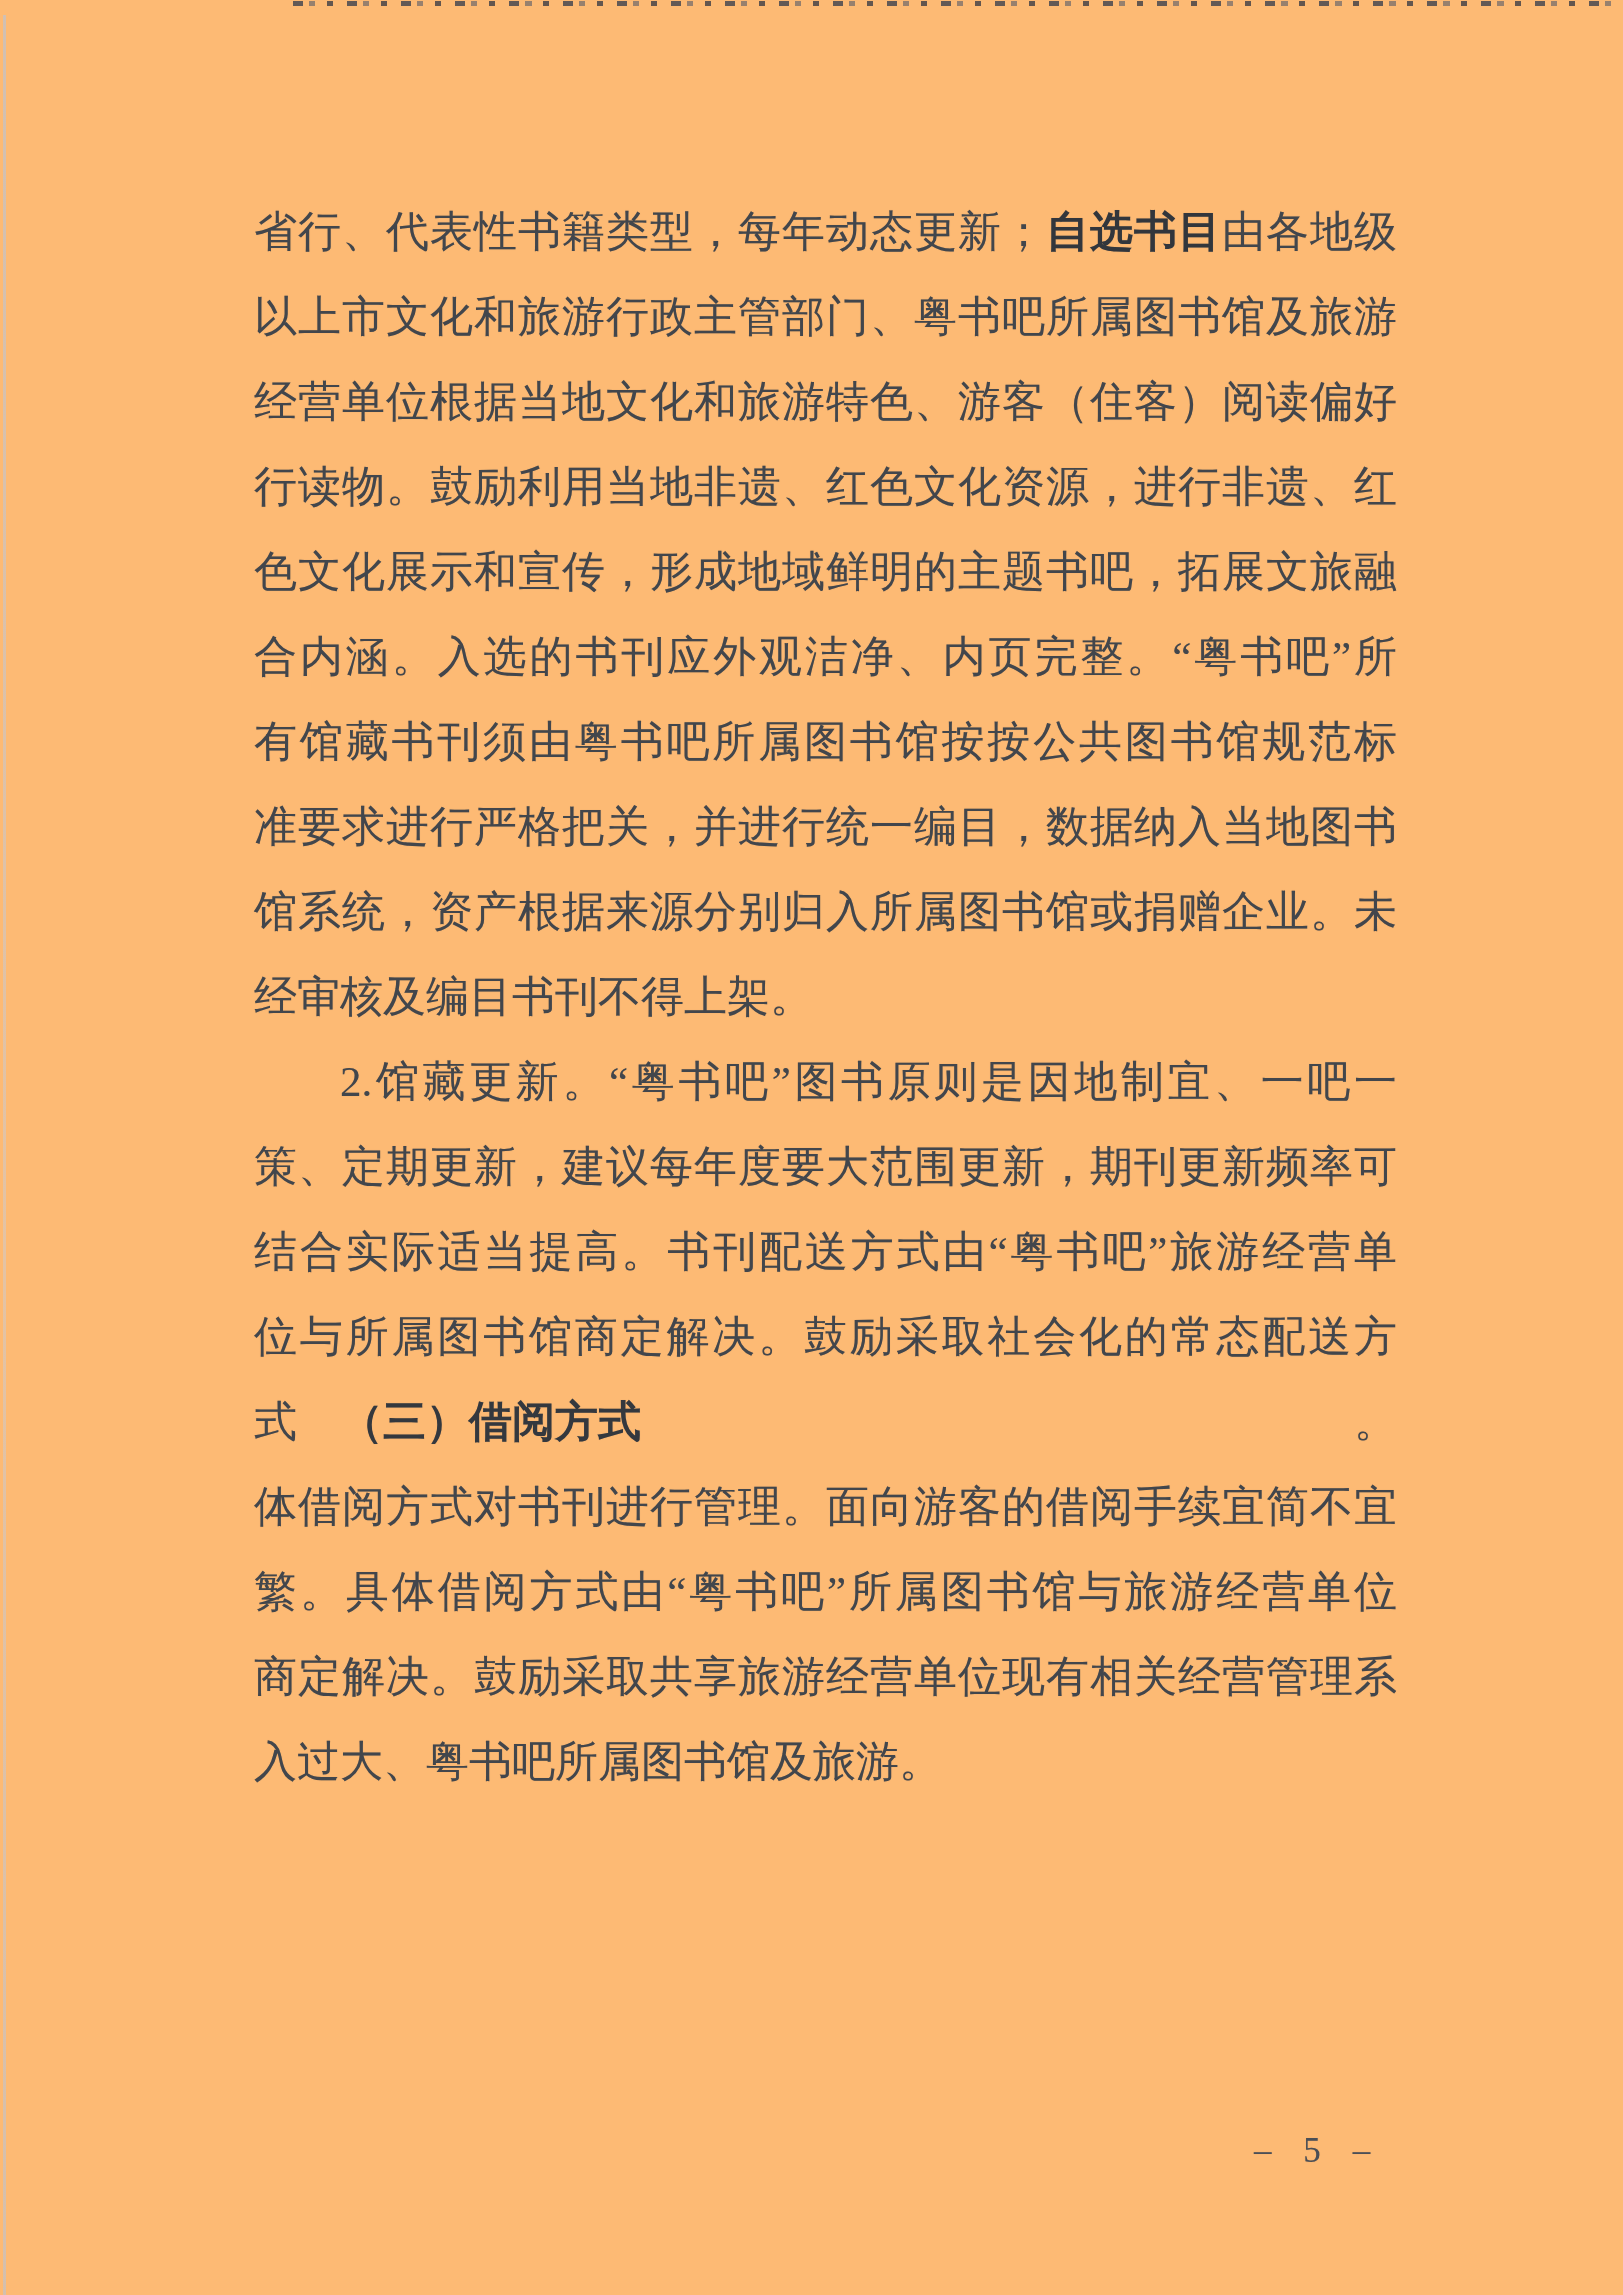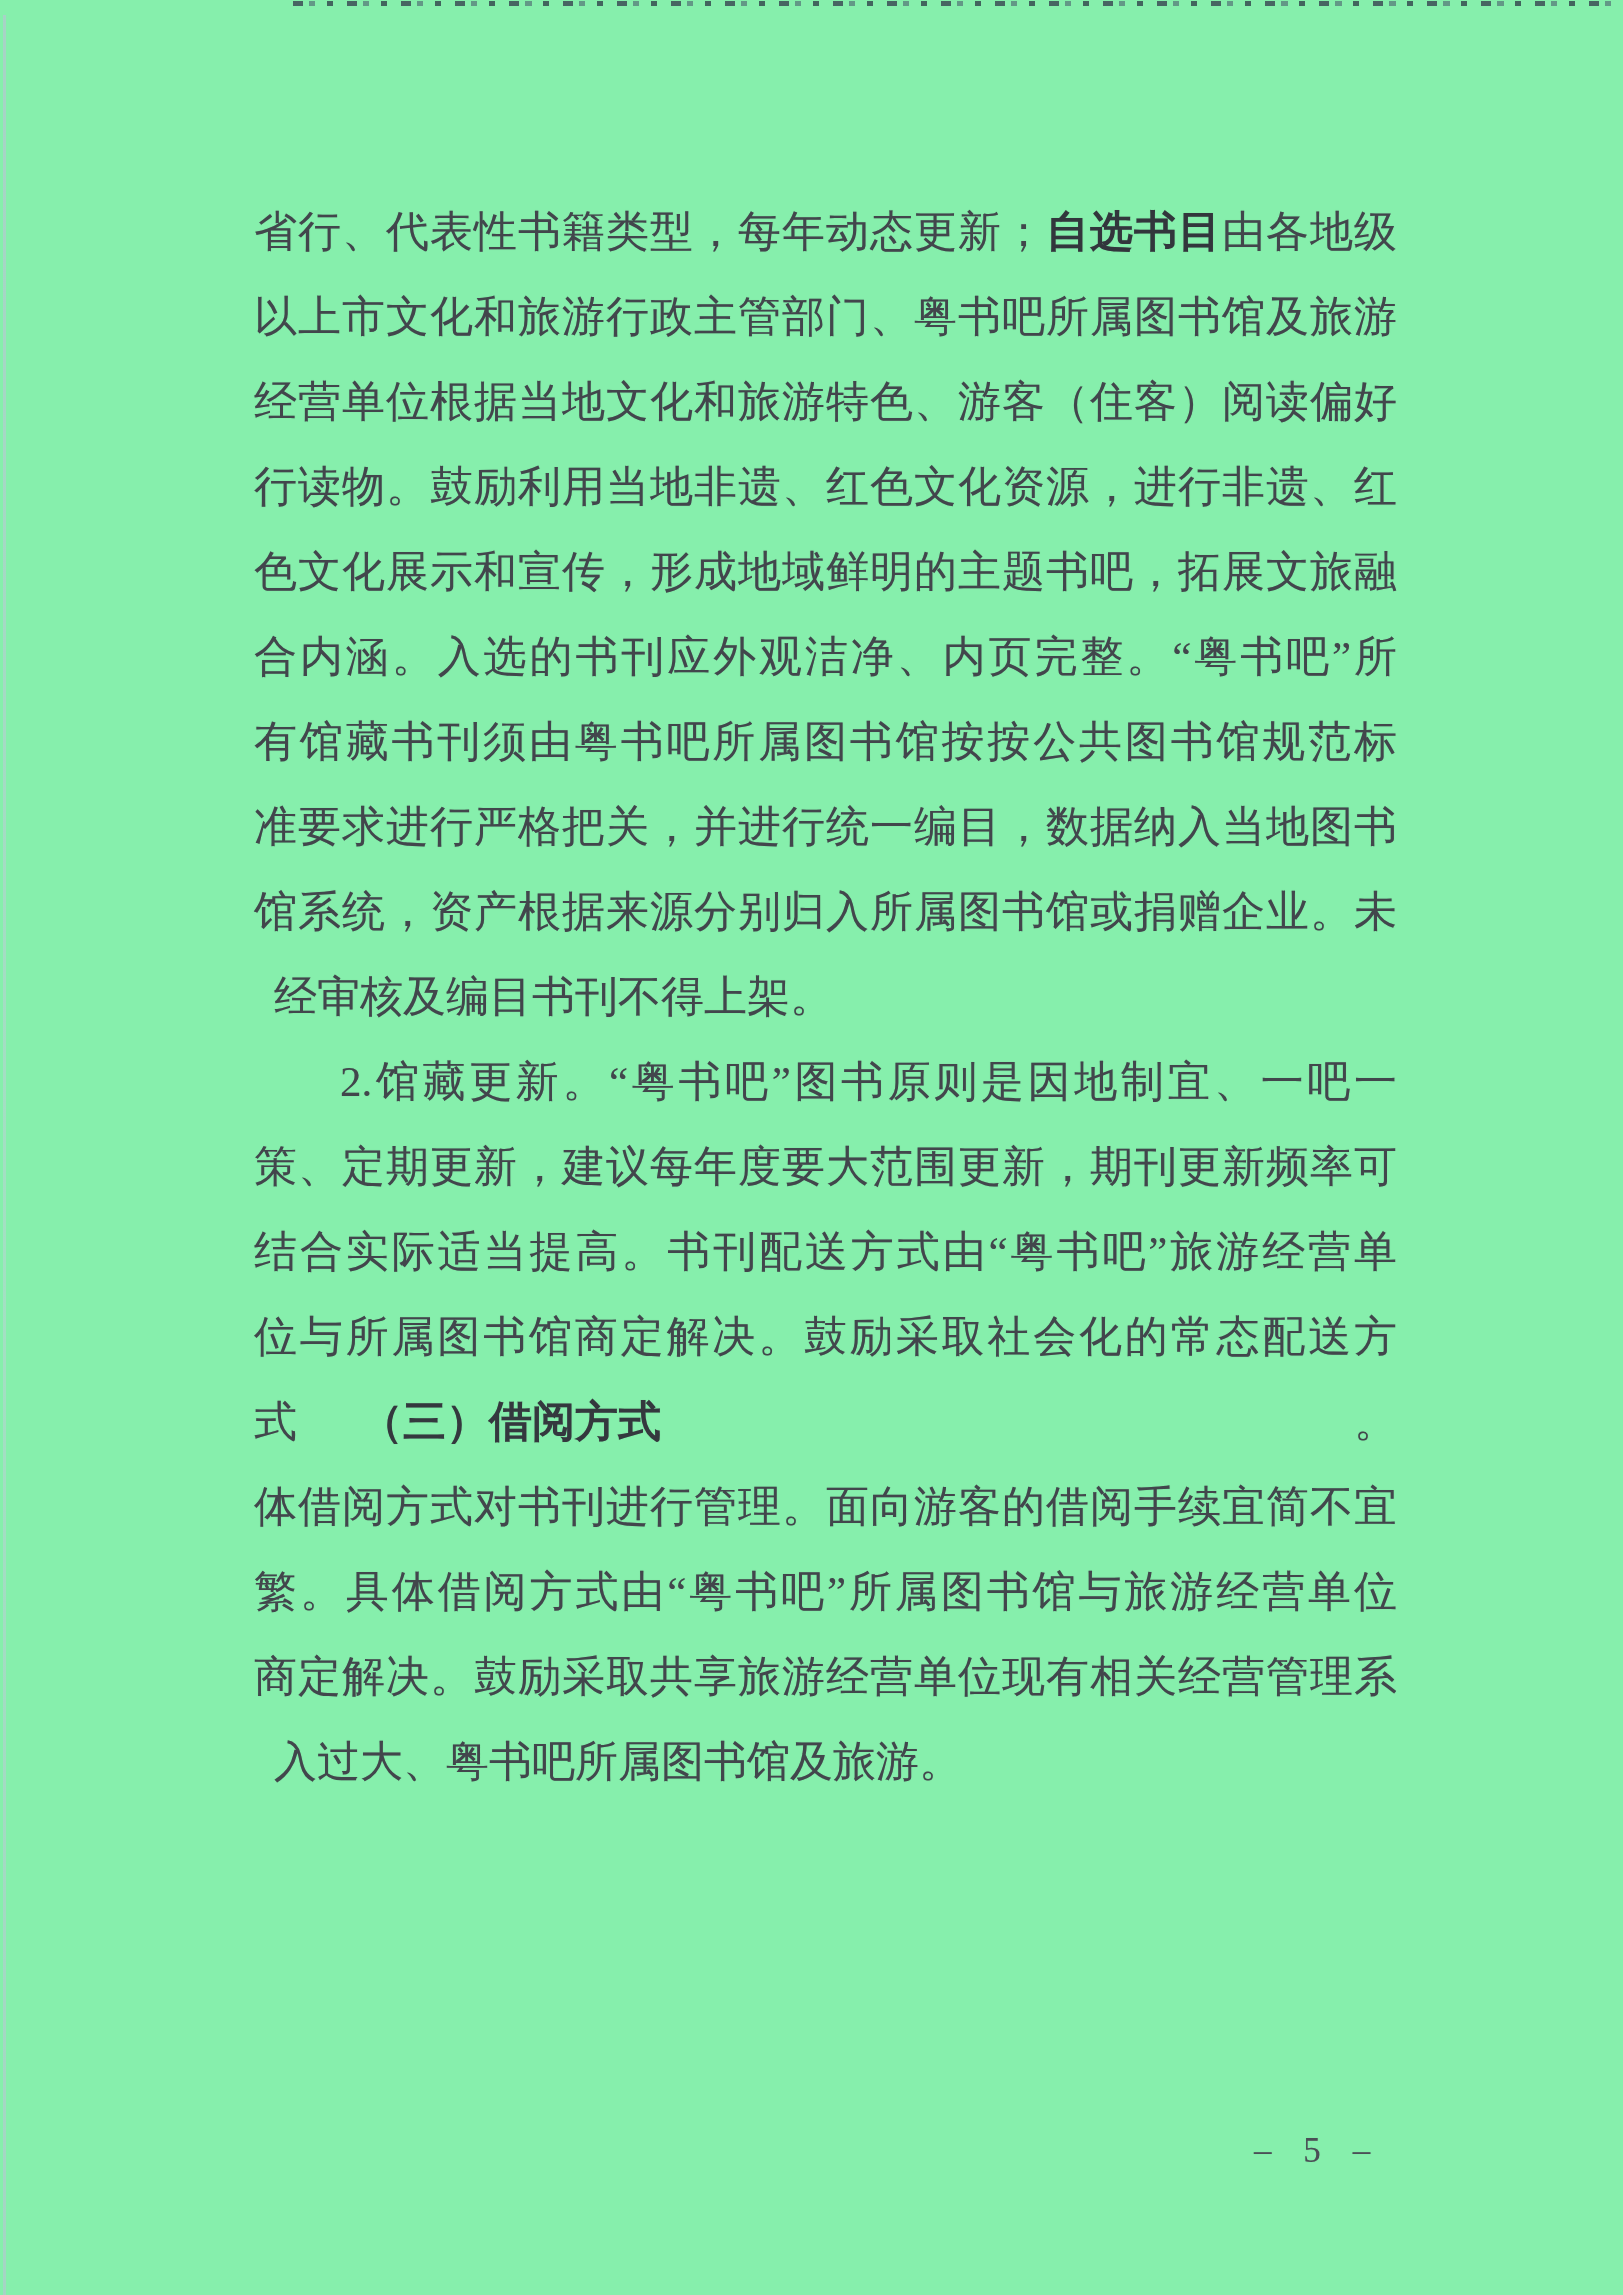--- a/index.html
+++ b/index.html
@@ -10,21 +10,21 @@
   body {
     width: 1624px;
     height: 2295px;
     position: relative;
     font-family: "Liberation Serif", "DejaVu Serif", serif;
     overflow: hidden;
   }
   .page {
     position: absolute;
     inset: 0;
-    background: #86efac;
+    background: #fdba74;
     padding-left: 17px;
   }
   
   .artifact-top {
     position: absolute;
     top: 1.4px;
     left: 293px;
     right: 0;
     height: 4.8px;
     background: repeating-linear-gradient(90deg,
@@ -60,21 +60,20 @@
   .line {
     height: 85px;
     line-height: 85px;
     text-align: justify;
     text-align-last: justify;
     text-justify: inter-character;
   }
   .line.endline {
     text-align: left;
     text-align-last: left;
-    margin-left: 20px;
   }
   .line.indent {
     text-indent: 86px;
   }
   .em-bold {
     font-weight: bold;
     color: #32363c;
   }
   .heading {
     font-weight: bold;

